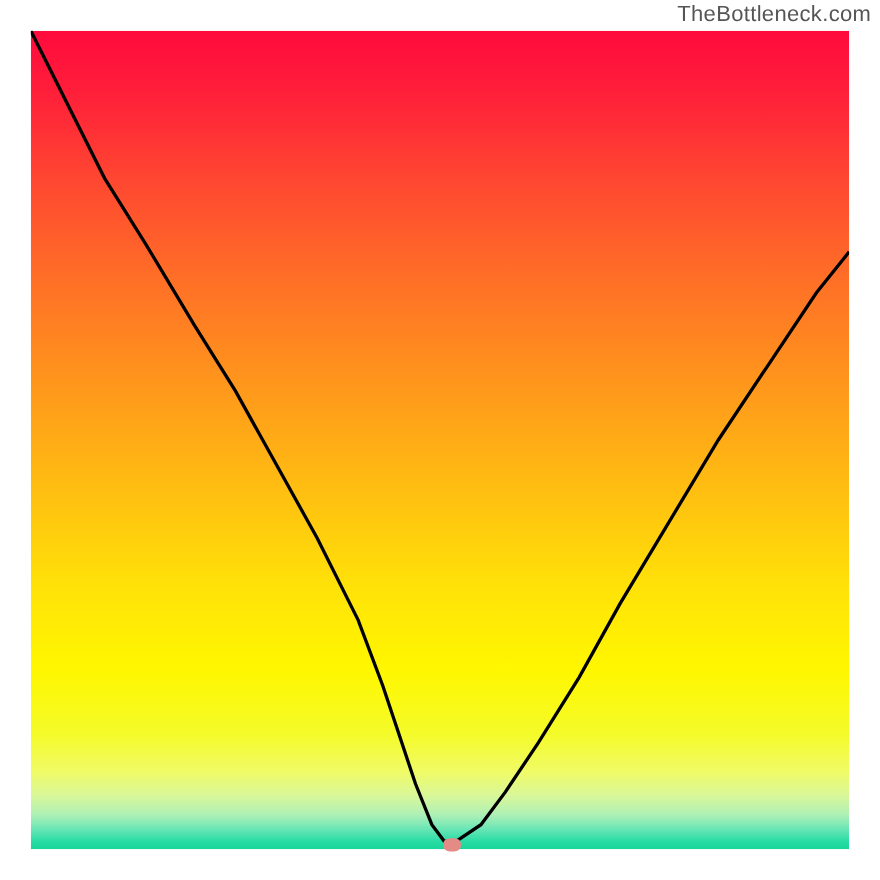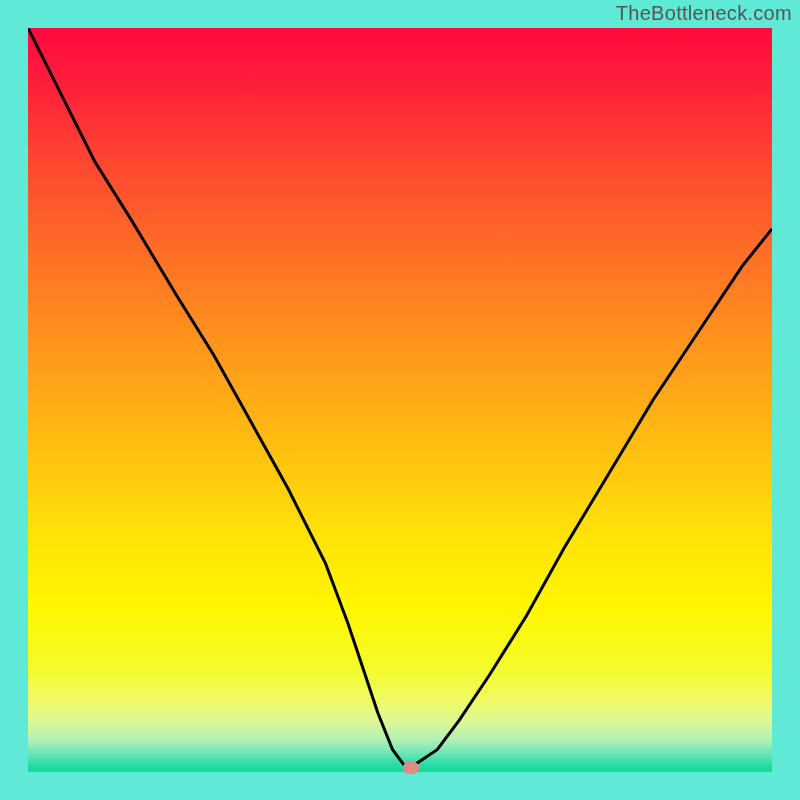--- a/index.html
+++ b/index.html
@@ -8,21 +8,21 @@
     width: 800px;
     height: 800px;
     background: #000;
     overflow: hidden;
     font-family: Arial, Helvetica, sans-serif;
   }
   .frame {
     position: relative;
     width: 800px;
     height: 800px;
-    background: #5eead4;
+    background: #ffffff;
   }
   .watermark {
     position: absolute;
     top: 2px;
     right: 8px;
     color: #555;
     font-size: 20px;
     font-weight: 500;
     letter-spacing: 0.3px;
     z-index: 4;

